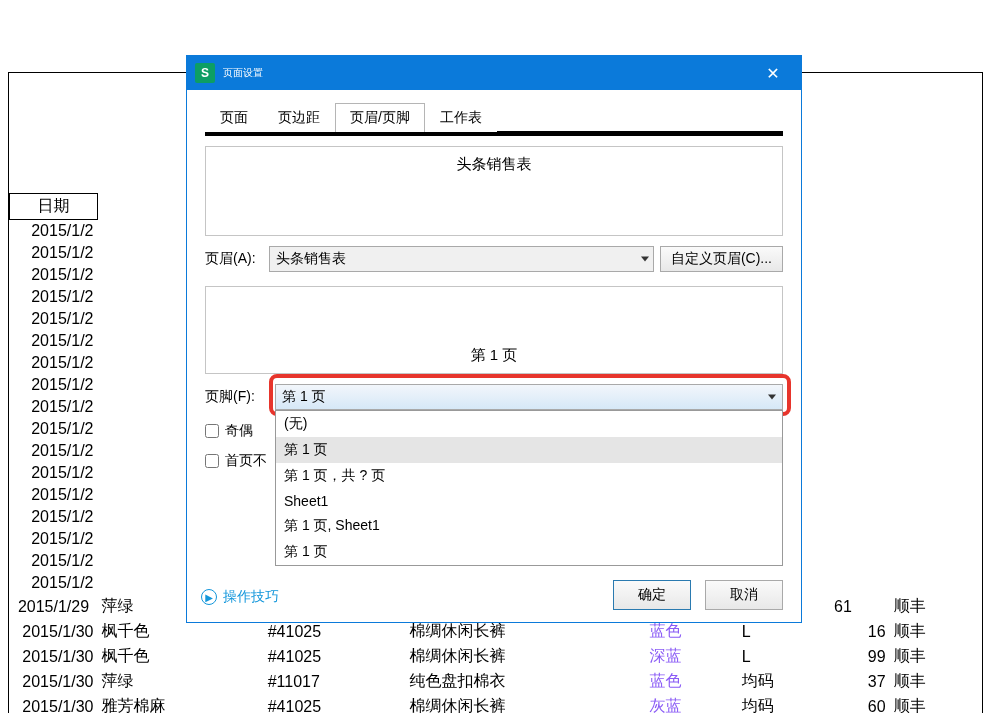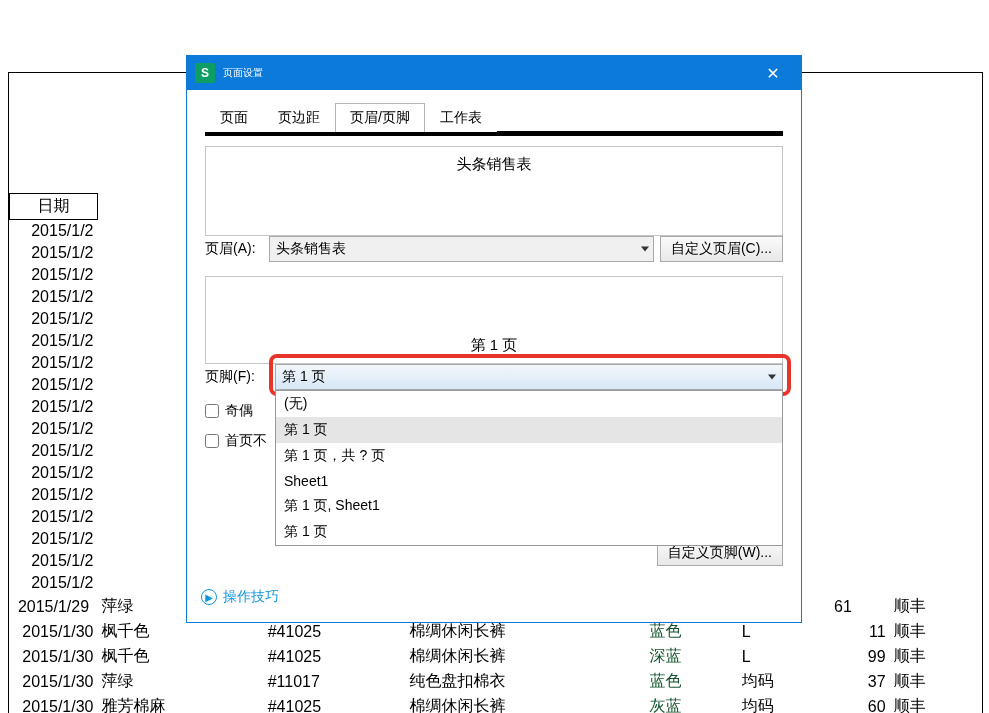--- a/index.html
+++ b/index.html
@@ -21,21 +21,21 @@
     width: 975px;
     border: 1px solid #000;
     font-size: 16px;
   }
   .bg-sheet table { border-collapse: collapse; width: 100%; }
   .bg-sheet td, .bg-sheet th {
     padding: 2px 4px;
     white-space: nowrap;
     font-weight: normal;
   }
-  .bg-sheet td.blue { color: #14532d; }
+  .bg-sheet td.blue { color: #8b5cf6; }
   .header-row th {
     border: 1px solid #000;
     background: #fff;
     font-weight: normal;
     text-align: center;
   }
   .spacer { height: 120px; }
 
   .dialog {
     position: absolute;
@@ -107,20 +107,21 @@
   .preview-box.footer-prev {
     align-items: flex-end;
     padding-bottom: 8px;
     padding-top: 0;
     height: 88px;
   }
   .form-row {
     display: flex;
     align-items: center;
     gap: 6px;
+    margin-top: 10px;
   }
   .form-row .label { width: 58px; font-size: 14px; }
   .combo {
     flex: 1;
     height: 26px;
     border: 1px solid #a9a9a9;
     background: #f0f0f0;
     display: flex; align-items: center;
     padding: 0 6px;
     font-size: 14px;
@@ -412,21 +413,21 @@
           <td style="text-align: left;">61</td>
           <td>顺丰</td>
         </tr>
         <tr>
           <td style="text-align: right;">2015/1/30</td>
           <td>枫千色</td>
           <td>#41025</td>
           <td>棉绸休闲长裤</td>
           <td class="blue">蓝色</td>
           <td>L</td>
-          <td style="text-align: right;">11</td>
+          <td style="text-align: right;">16</td>
           <td>顺丰</td>
         </tr>
         <tr>
           <td style="text-align: right;">2015/1/30</td>
           <td>枫千色</td>
           <td>#41025</td>
           <td>棉绸休闲长裤</td>
           <td class="blue">深蓝</td>
           <td>L</td>
           <td style="text-align: right;">99</td>
@@ -520,15 +521,23 @@
     <div class="dialog-footer-row">
       <div class="btn">
         <span>自定义页脚(W)...</span>
       </div>
     </div>
 
     <div class="tips">
       <span class="ticon">▶</span>
       <span>操作技巧</span>
     </div>
+    <div class="dialog-btnbar">
+      <div class="btn primary">
+        <span>确定</span>
+      </div>
+      <div class="btn">
+        <span>取消</span>
+      </div>
+    </div>
 
   </div>
 </div>
 
 </body></html>

